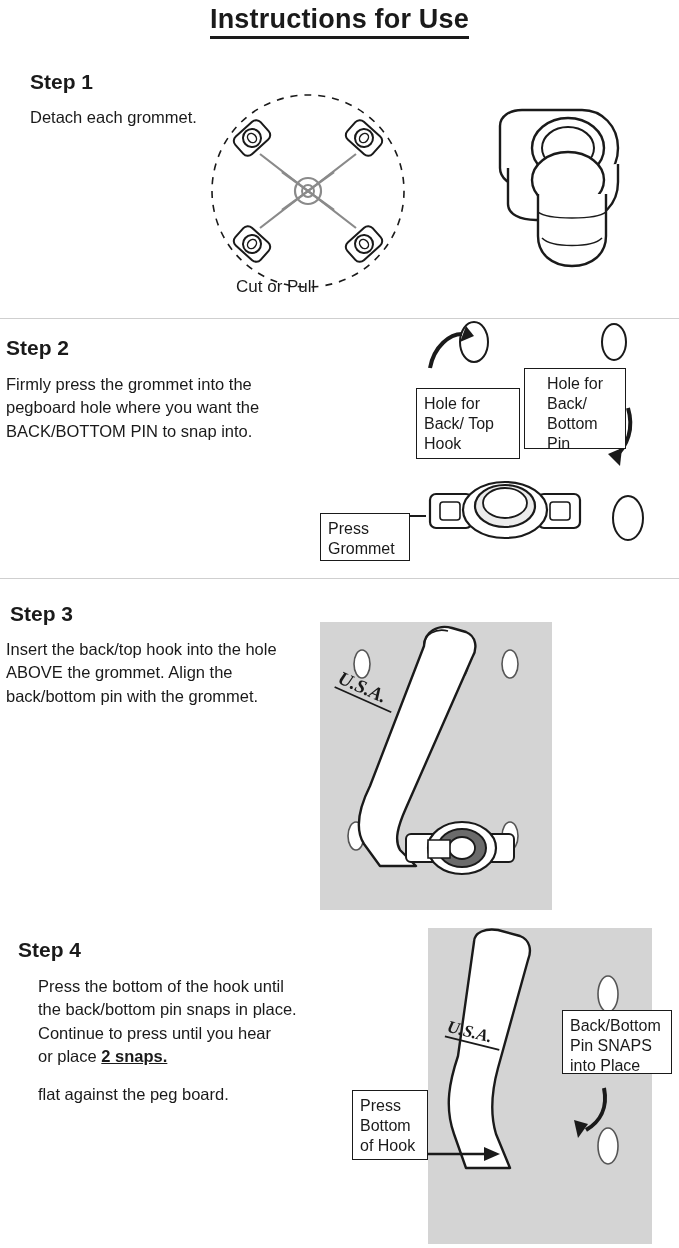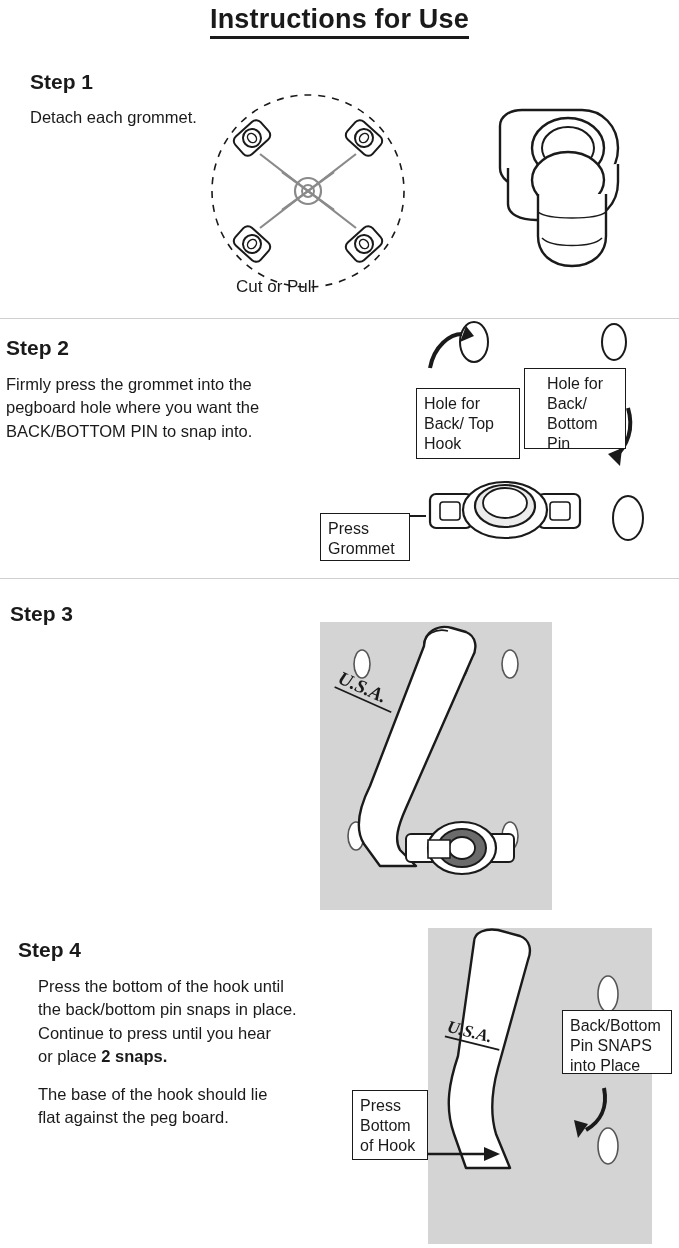--- a/index.html
+++ b/index.html
@@ -41,21 +41,21 @@
   .step-head {
     position: absolute;
     font-size: 21px;
     font-weight: bold;
   }
   .step-body {
     position: absolute;
     font-size: 16.5px;
     line-height: 1.42;
   }
-  .step-body b { font-weight: bold; }
+  .step-body b { font-weight: bold; text-decoration: underline; }
 
   .divider {
     position: absolute;
     left: 0;
     width: 679px;
     height: 1px;
     background: #cfcfcf;
   }
 
   
@@ -175,20 +175,21 @@
     </svg>
   </div>
 
   <div class="callout" style="top:388px; left:416px; width:104px; height:71px;">Hole for Back/ Top Hook</div>
   <div class="callout" style="top:368px; left:524px; width:102px; height:81px;padding-left:22px;">Hole for Back/ Bottom Pin</div>
   <div class="callout" style="top:513px; left:320px; width:90px; height:48px;">Press Grommet</div>
 
   <div class="divider" style="top:578px;"></div>
 
   <div class="step-head" style="top:602px; left:10px;">Step 3</div>
+  <div class="step-body" style="top:638px; left:6px; width:300px;">Insert the back/top hook into the hole ABOVE the grommet. Align the back/bottom pin with the grommet.</div>
 
   <div class="gray-panel" style="top:622px; left:320px; width:232px; height:288px;"></div>
 
   <div class="art" style="top:622px; left:320px;">
     <svg width="232" height="288" viewBox="0 0 232 288">
 
       <ellipse cx="42" cy="42" rx="8" ry="14" fill="#fff" stroke="#555" stroke-width="1.6"></ellipse>
       <ellipse cx="140" cy="42" rx="8" ry="14" fill="#fff" stroke="#555" stroke-width="1.6"></ellipse>
       <ellipse cx="190" cy="42" rx="8" ry="14" fill="#fff" stroke="#555" stroke-width="1.6"></ellipse>
       <ellipse cx="36" cy="214" rx="8" ry="14" fill="#fff" stroke="#555" stroke-width="1.6"></ellipse>
@@ -216,21 +217,20 @@
   </div>
 
   <div class="step-head" style="top:938px; left:18px;">Step 4</div>
 
   <div class="step-body" style="top:975px; left:6px; width:360px;margin-left:32px;">
     <div>Press the bottom of the hook until</div>
     <div>the back/bottom pin snaps in place.</div>
     <div>Continue to press until you hear</div>
     <div><span>or place </span><b>2 snaps.</b></div>
     <div style="height:14px;"></div>
-    <div>The base of the hook should lie</div>
     <div>flat against the peg board.</div>
   </div>
 
   <div class="gray-panel" style="top:928px; left:428px; width:224px; height:316px;"></div>
 
   <div class="art" style="top:928px; left:428px;">
     <svg width="224" height="316" viewBox="0 0 224 316">
       <ellipse cx="180" cy="66" rx="10" ry="18" fill="#fff" stroke="#555" stroke-width="1.6"></ellipse>
       <ellipse cx="180" cy="218" rx="10" ry="18" fill="#fff" stroke="#555" stroke-width="1.6"></ellipse>
 

